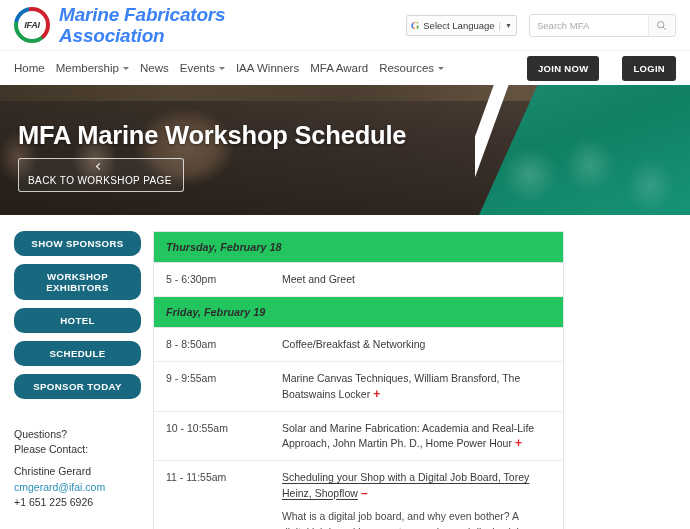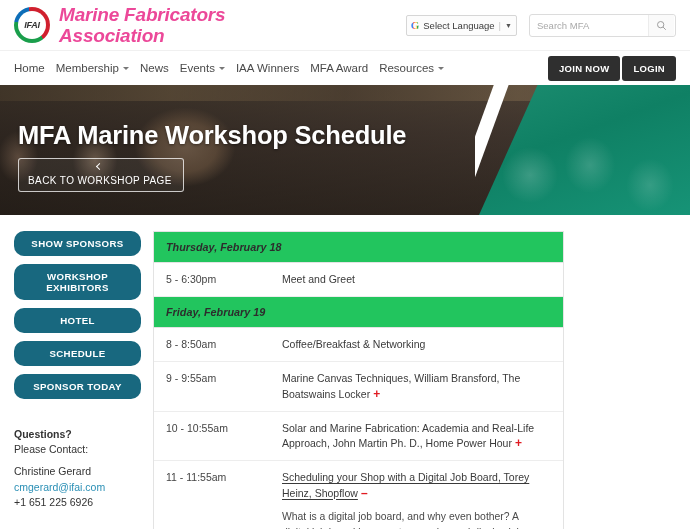--- a/index.html
+++ b/index.html
@@ -47,21 +47,21 @@
     font-size: 9px;
     font-weight: bold;
     letter-spacing: -0.3px;
     color: #333;
     z-index: 2;
   }
   .brand-name {
     font-size: 19px;
     font-weight: bold;
     line-height: 1.12;
-    color: #ec4899;
+    color: #3b82f6;
     letter-spacing: -0.2px;
   }
   .top-right {
     margin-left: auto;
     display: flex;
     align-items: center;
     gap: 12px;
   }
   .lang-widget {
     display: flex; align-items: center;
@@ -128,21 +128,21 @@
     display: flex; align-items: center; gap: 4px;
     cursor: pointer;
     white-space: nowrap;
   }
   .nav-item .tri {
     width: 0; height: 0;
     border-left: 3px solid transparent;
     border-right: 3px solid transparent;
     border-top: 3.5px solid #777;
   }
-  .nav-actions { margin-left: auto; display: flex; gap: 2px; }
+  .nav-actions { margin-left: auto; display: flex; gap: 23px; }
   .btn-dark {
     background: #2f2f2f;
     color: #fff;
     font-size: 9.5px;
     font-weight: bold;
     letter-spacing: .3px;
     border: 0;
     border-radius: 3px;
     padding: 7px 11px;
     cursor: pointer;
@@ -261,21 +261,21 @@
     margin-bottom: 8px;
     cursor: pointer;
     font-family: "Liberation Sans", sans-serif;
   }
   .questions {
     margin-top: 8px;
     font-size: 10.5px;
     line-height: 1.45;
     color: #333;
   }
-  .questions .q-head { font-weight: bold; margin-top: 28px; }
+  .questions .q-head { font-weight: normal; margin-top: 28px; }
   .questions .sp { height: 7px; }
   .questions a { color: #2a8fb5; text-decoration: none; }
 
   
   .schedule {
     flex: 1;
     margin-left: 12px;
     margin-right: 126px;
     border: 1px solid #e3e3e3;
     border-bottom: 0;

